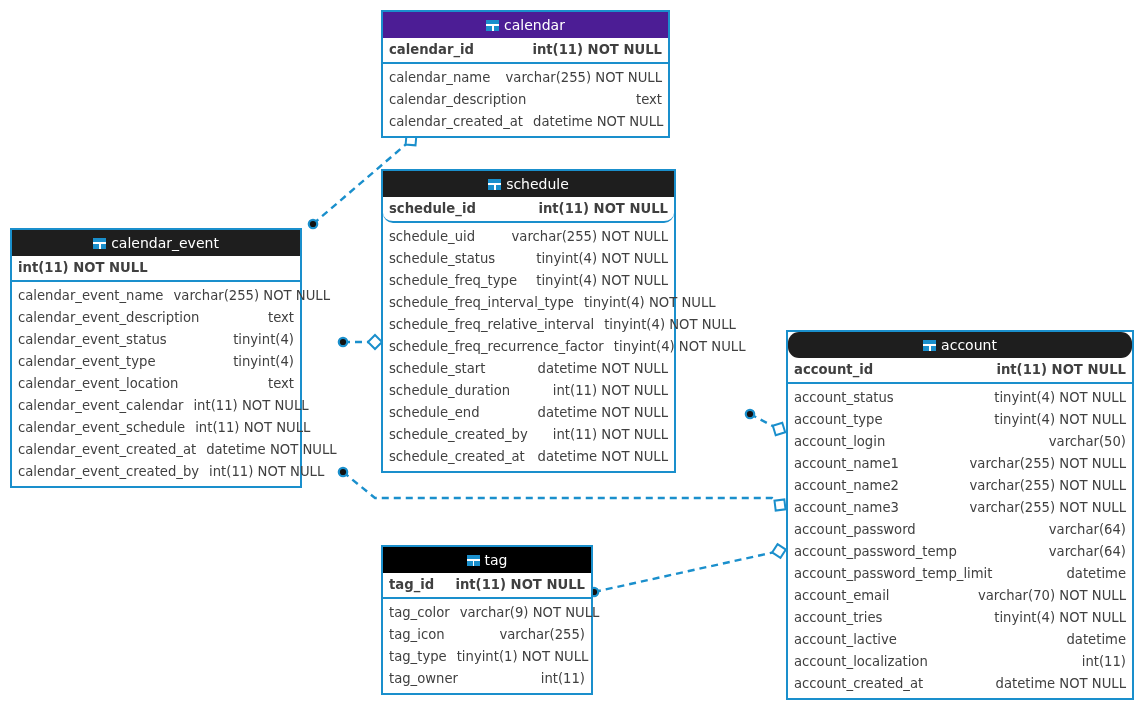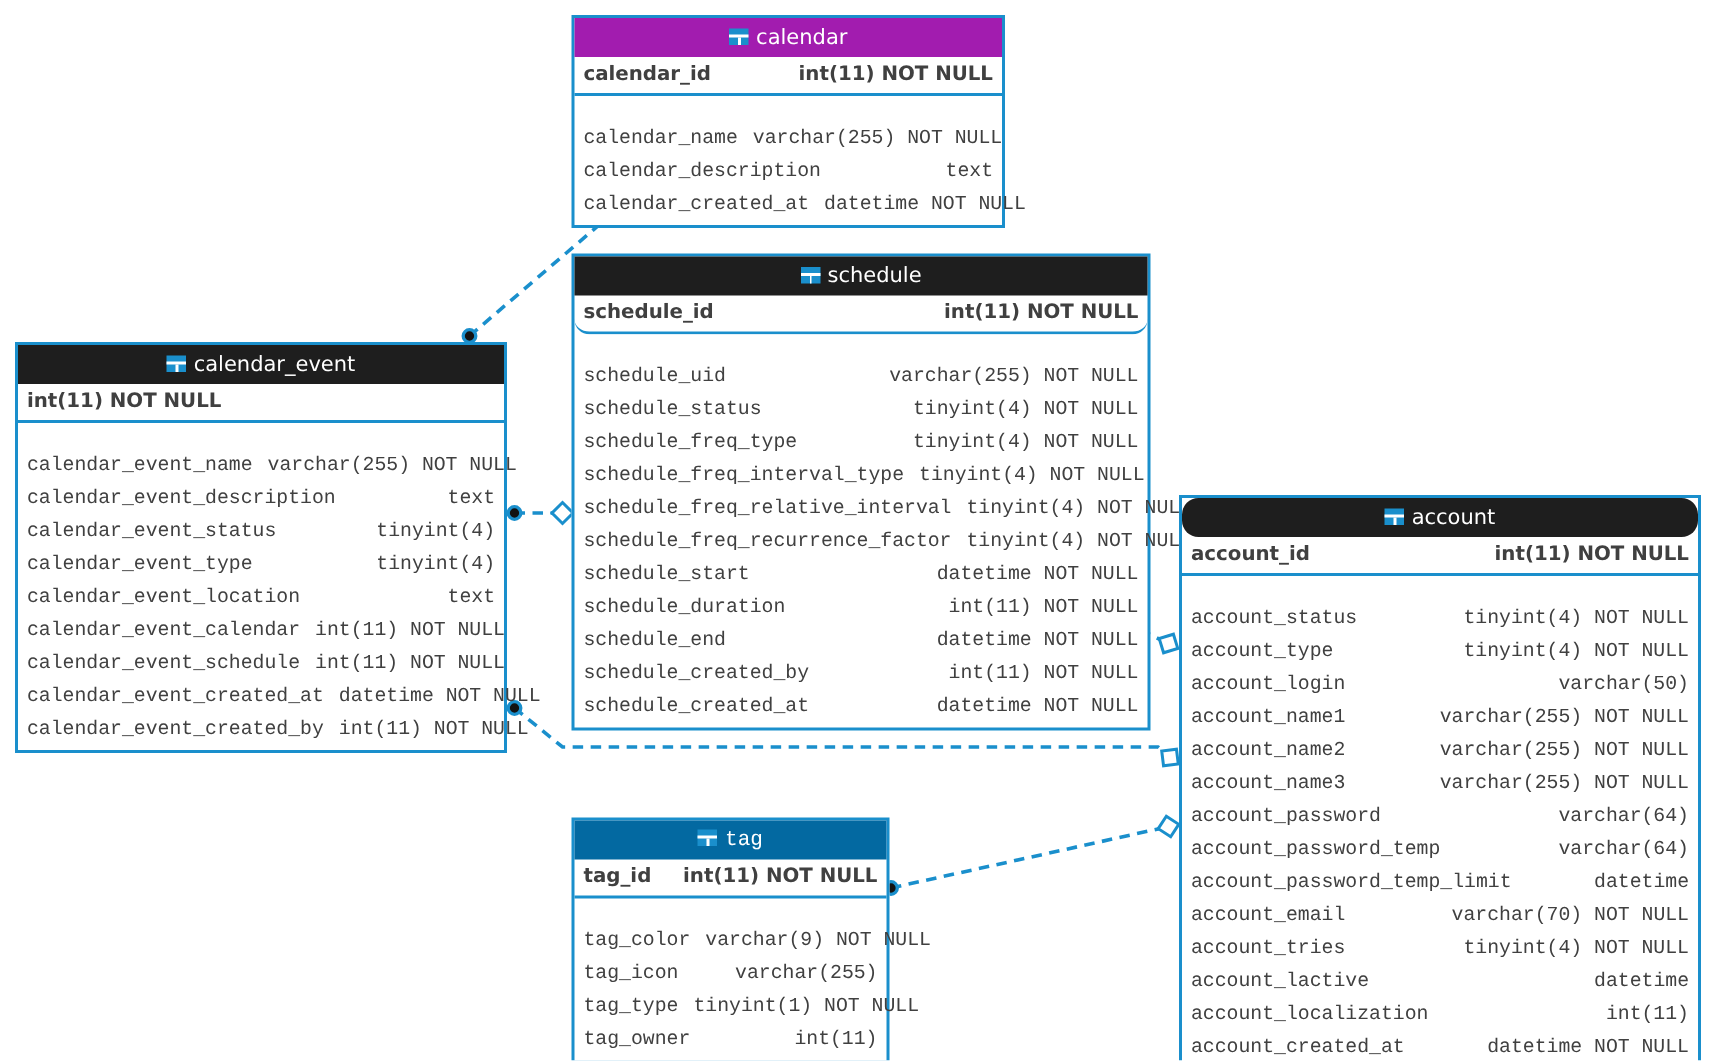--- a/index.html
+++ b/index.html
@@ -96,23 +96,22 @@
     line-height: 24px;
   }
   .row .col-name {
     text-align: left;
     padding-right: 10px;
   }
   .row .col-type {
     text-align: right;
   }
   .fields-section {
-    padding-top: 17px;
+    padding-top: 3px;
     padding-bottom: 3px;
-    font-family: Liberation Mono, monospace;
   }
 </style>
 </head>
 <body>
 
 <div id="canvas">
 
   <svg id="links" viewBox="0 0 1144 707" xmlns="http://www.w3.org/2000/svg">
       <g>
         <path d="M 313,224 L 411,140" fill="none" stroke="#1a8fcc" stroke-width="2.4" stroke-dasharray="7,5"></path>
@@ -136,21 +135,21 @@
       </g>
       <g>
         <path d="M 594,592 L 784,550" fill="none" stroke="#1a8fcc" stroke-width="2.4" stroke-dasharray="7,5"></path>
         <circle cx="594" cy="592" r="4.2" fill="#121212" stroke="#1a8fcc" stroke-width="2.2"></circle>
         <polygon points="0,-7 7,0 0,7 -7,0" fill="#ffffff" stroke="#1a8fcc" stroke-width="2" transform="translate(779,551) rotate(-12)"></polygon>
       </g>
     </svg>
 
   <div id="entities-layer">
       <div class="entity" style="left: 381px; top: 10px; width: 289px; border-color: rgb(26, 143, 204);">
-        <div class="entity-header" style="background: #a21caf;"><span class="tbl-icon"></span><span class="title-text">calendar</span></div>
+        <div class="entity-header" style="background: #4c1d95;"><span class="tbl-icon"></span><span class="title-text">calendar</span></div>
         <div class="pk-section" style="border-bottom-color: rgb(26, 143, 204);">
           <div class="row pk">
             <span class="col-name">calendar_id</span>
             <span class="col-type">int(11) NOT NULL</span>
           </div>
         </div>
         <div class="fields-section">
           <div class="row">
             <span class="col-name">calendar_name</span>
             <span class="col-type">varchar(255) NOT NULL</span>
@@ -158,21 +157,21 @@
           <div class="row">
             <span class="col-name">calendar_description</span>
             <span class="col-type">text</span>
           </div>
           <div class="row">
             <span class="col-name">calendar_created_at</span>
             <span class="col-type">datetime NOT NULL</span>
           </div>
         </div>
       </div>
-      <div class="entity" style="left: 381px; top: 169px; width: 386px; border-color: rgb(26, 143, 204);">
+      <div class="entity" style="left: 381px; top: 169px; width: 295px; border-color: rgb(26, 143, 204);">
         <div class="entity-header" style="background: rgb(30, 30, 30);"><span class="tbl-icon"></span><span class="title-text">schedule</span></div>
         <div class="pk-section" style="border-bottom-color: rgb(26, 143, 204); border-radius: 10px;">
           <div class="row pk">
             <span class="col-name">schedule_id</span>
             <span class="col-type">int(11) NOT NULL</span>
           </div>
         </div>
         <div class="fields-section">
           <div class="row">
             <span class="col-name">schedule_uid</span>
@@ -213,21 +212,21 @@
           <div class="row">
             <span class="col-name">schedule_created_by</span>
             <span class="col-type">int(11) NOT NULL</span>
           </div>
           <div class="row">
             <span class="col-name">schedule_created_at</span>
             <span class="col-type">datetime NOT NULL</span>
           </div>
         </div>
       </div>
-      <div class="entity" style="left: 10px; top: 228px; width: 328px; border-color: rgb(26, 143, 204);">
+      <div class="entity" style="left: 10px; top: 228px; width: 292px; border-color: rgb(26, 143, 204);">
         <div class="entity-header" style="background: rgb(30, 30, 30);"><span class="tbl-icon"></span><span class="title-text">calendar_event</span></div>
         <div class="pk-section" style="border-bottom-color: rgb(26, 143, 204);">
           <div class="row pk">
             <span class="col-type">int(11) NOT NULL</span>
           </div>
         </div>
         <div class="fields-section">
           <div class="row">
             <span class="col-name">calendar_event_name</span>
             <span class="col-type">varchar(255) NOT NULL</span>
@@ -327,21 +326,21 @@
             <span class="col-name">account_localization</span>
             <span class="col-type">int(11)</span>
           </div>
           <div class="row">
             <span class="col-name">account_created_at</span>
             <span class="col-type">datetime NOT NULL</span>
           </div>
         </div>
       </div>
       <div class="entity" style="left: 381px; top: 545px; width: 212px; border-color: rgb(26, 143, 204);">
-        <div class="entity-header" style="background: #0369a1; font-family: Liberation Mono, monospace;"><span class="tbl-icon"></span><span class="title-text">tag</span></div>
+        <div class="entity-header" style="background: #000000;"><span class="tbl-icon"></span><span class="title-text">tag</span></div>
         <div class="pk-section" style="border-bottom-color: rgb(26, 143, 204);">
           <div class="row pk">
             <span class="col-name">tag_id</span>
             <span class="col-type">int(11) NOT NULL</span>
           </div>
         </div>
         <div class="fields-section">
           <div class="row">
             <span class="col-name">tag_color</span>
             <span class="col-type">varchar(9) NOT NULL</span>

